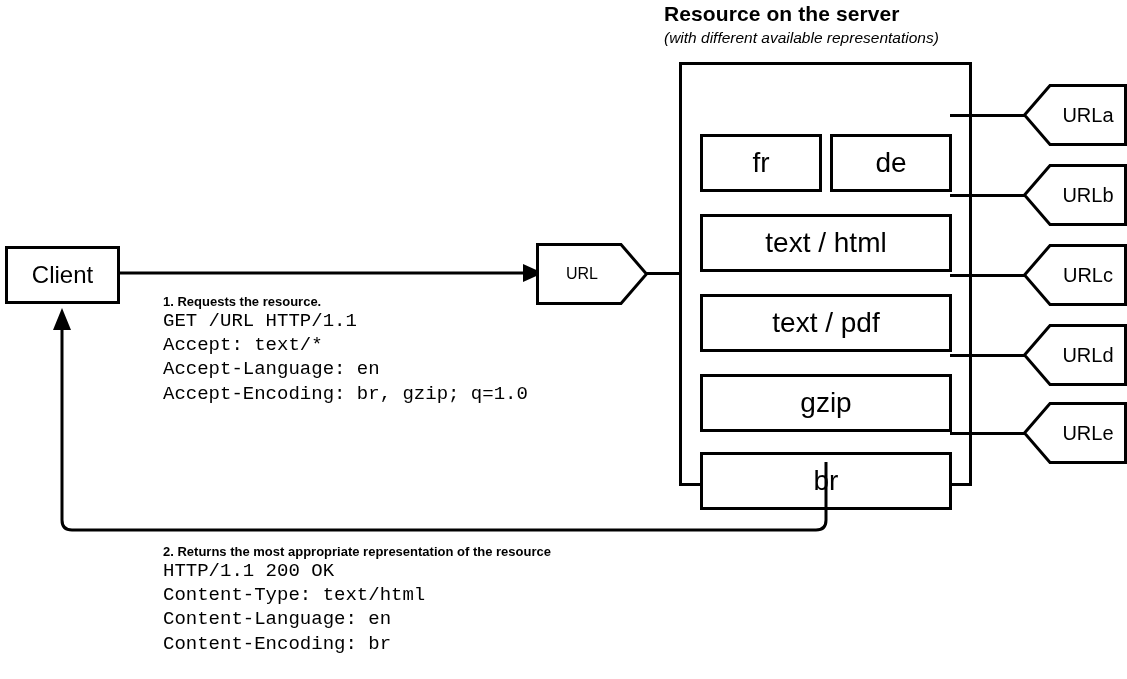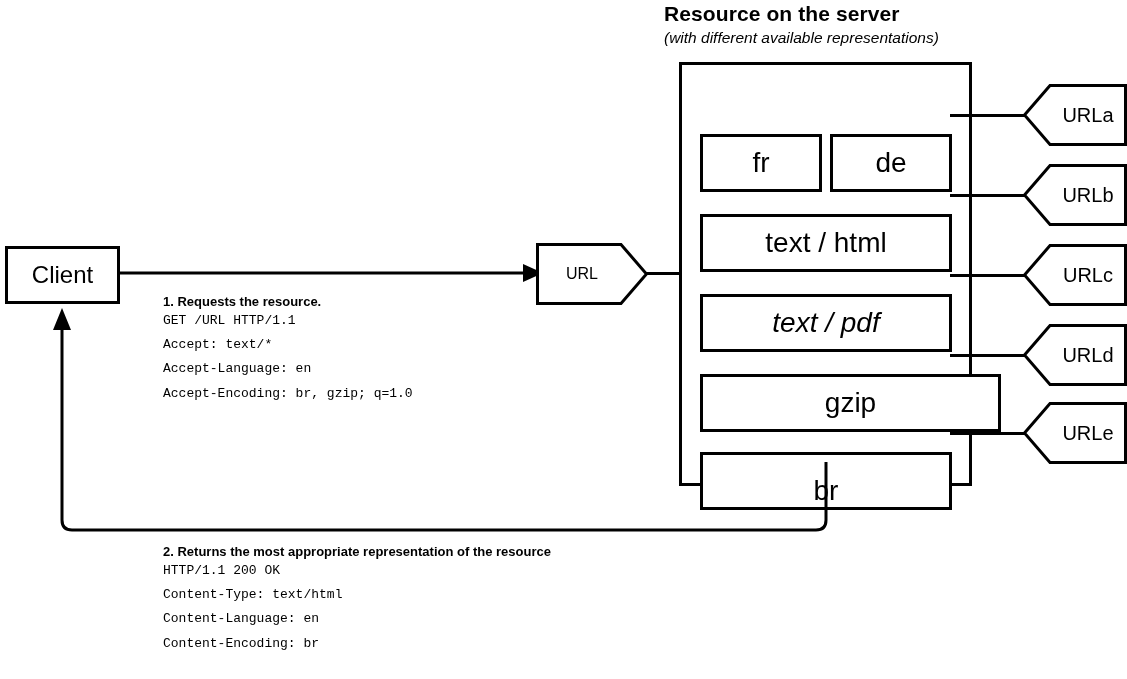--- a/index.html
+++ b/index.html
@@ -96,21 +96,21 @@
   #request-arrow { left: 118px; top: 258px; width: 425px; height: 30px; }
 
   
   .note-title {
     font-size: 13px;
     font-weight: bold;
     white-space: nowrap;
   }
   .note-mono {
     font-family: "Liberation Mono", monospace;
-    font-size: 13px;
+    font-size: 19px;
     line-height: 24.2px;
     white-space: pre;
   }
   #request-note { left: 163px; top: 294px; }
   #response-note { left: 163px; top: 544px; }
 </style>
 </head>
 <body>
 
 <div id="canvas">
@@ -142,29 +142,29 @@
     <span>fr</span>
   </div>
   <div class="abs rect rep-box" style="left:830px; top:86px; width:122px; height:58px;">
     <span>de</span>
   </div>
 
   <div class="abs rect rep-box" style="left:700px; top:166px; width:252px; height:58px;">
     <span>text / html</span>
   </div>
 
-  <div class="abs rect rep-box" style="left:700px; top:246px; width:252px; height:58px;font-style:italic;">
+  <div class="abs rect rep-box" style="left:700px; top:246px; width:252px; height:58px;">
     <span>text / pdf</span>
   </div>
 
-  <div class="abs rect rep-box" style="left:700px; top:326px; width:301px; height:58px;">
+  <div class="abs rect rep-box" style="left:700px; top:326px; width:252px; height:58px;">
     <span>gzip</span>
   </div>
 
-  <div class="abs rect rep-box" style="left:700px; top:404px; width:252px; height:58px;align-items:flex-end;">
+  <div class="abs rect rep-box" style="left:700px; top:404px; width:252px; height:58px;">
     <span>br</span>
   </div>
 
   <div class="abs hline" style="left:950px; top:114px; width:78px;"></div>
   <div class="abs hline" style="left:950px; top:194px; width:78px;"></div>
   <div class="abs hline" style="left:950px; top:274px; width:78px;"></div>
   <div class="abs hline" style="left:950px; top:354px; width:78px;"></div>
   <div class="abs hline" style="left:950px; top:432px; width:78px;"></div>
 
   <div class="abs urltag" style="left:1023px; top:84px;">

